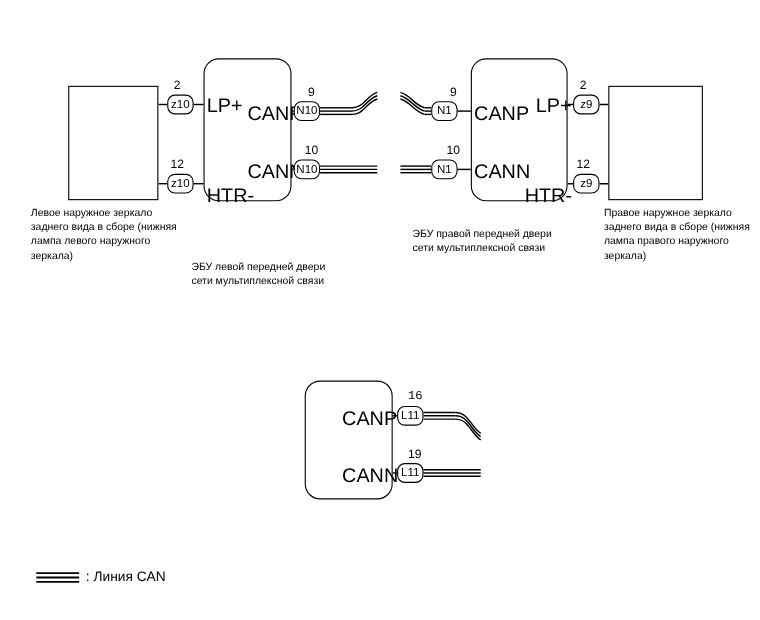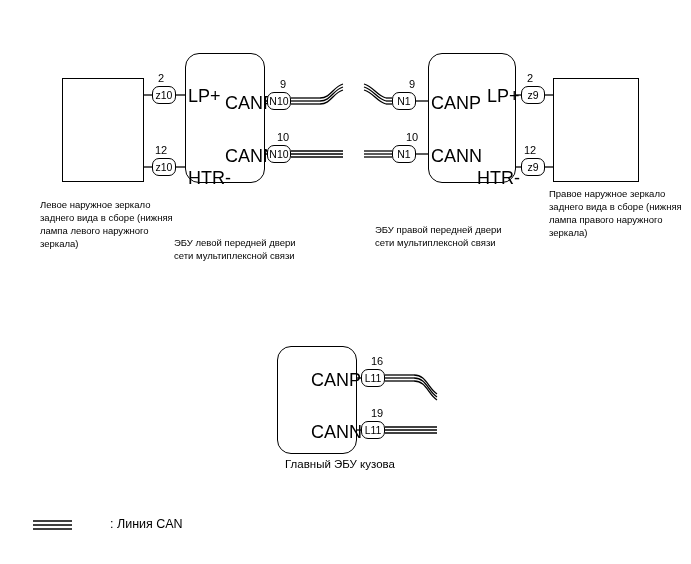--- a/index.html
+++ b/index.html
@@ -63,21 +63,20 @@
     white-space: pre-line;
   }
   .caption.center {
     text-align: center;
   }
   .legend-text {
     position: absolute;
     font-size: 12.5px;
     line-height: 1;
     white-space: nowrap;
-    margin-left: 32px;
   }
   svg.wires {
     position: absolute;
     left: 0;
     top: 0;
     width: 691px;
     height: 564px;
     pointer-events: none;
   }
   svg.wires line, svg.wires path {
@@ -154,21 +153,21 @@
   </svg>
 
   <div class="box" style="left:62px; top:78px; width:82px; height:104px;"></div>
 
   <div class="pinnum" style="left:158px; top:73px;">2</div>
   <div class="conn" style="left:152px; top:86px; width:24px; height:18px;">z10</div>
 
   <div class="pinnum" style="left:155px; top:145px;">12</div>
   <div class="conn" style="left:152px; top:158px; width:24px; height:18px;">z10</div>
 
-  <div class="caption" style="left:40px; top:187px; width:160px;margin-top:11px;">Левое наружное зеркало
+  <div class="caption" style="left:28px; top:187px; width:160px;">Левое наружное зеркало
 заднего вида в сборе (нижняя
 лампа левого наружного
 зеркала)</div>
 
   <div class="ecu" style="left:185px; top:53px; width:80px; height:130px;"></div>
 
   <div class="termlabel" style="left:188px; top:87px;">LP+</div>
   <div class="termlabel" style="left:188px; top:169px;">HTR-</div>
 
   <div class="termlabel" style="left:225px; top:94px;">CANP</div>
@@ -190,44 +189,43 @@
   <div class="conn" style="left:392px; top:145px; width:24px; height:18px;">N1</div>
 
   <div class="ecu" style="left:428px; top:53px; width:88px; height:130px;"></div>
 
   <div class="termlabel" style="left:431px; top:94px;">CANP</div>
   <div class="termlabel" style="left:431px; top:147px;">CANN</div>
 
   <div class="termlabel" style="left:487px; top:87px;">LP+</div>
   <div class="termlabel" style="left:477px; top:169px;">HTR-</div>
 
-  <div class="caption" style="left:375px; top:223px; width:150px;">ЭБУ правой передней двери
+  <div class="caption" style="left:375px; top:206px; width:150px;">ЭБУ правой передней двери
 сети мультиплексной связи</div>
 
   <div class="pinnum" style="left:527px; top:73px;">2</div>
   <div class="conn" style="left:521px; top:86px; width:24px; height:18px;">z9</div>
 
   <div class="pinnum" style="left:524px; top:145px;">12</div>
   <div class="conn" style="left:521px; top:158px; width:24px; height:18px;">z9</div>
 
   <div class="box" style="left:553px; top:78px; width:86px; height:104px;"></div>
 
   <div class="caption" style="left:549px; top:187px; width:160px;">Правое наружное зеркало
 заднего вида в сборе (нижняя
 лампа правого наружного
 зеркала)</div>
 
   <div class="ecu" style="left:277px; top:346px; width:80px; height:108px;"></div>
 
   <div class="termlabel" style="left:311px; top:371px;">CANP</div>
   <div class="termlabel" style="left:311px; top:423px;">CANN</div>
 
-  <div class="pinnum" style="left:371px; top:356px;">16</div>
+  <div class="pinnum" style="left:371px; top:356px;font-family:Liberation Mono, monospace;">16</div>
   <div class="conn" style="left:361px; top:369px; width:24px; height:18px;">L11</div>
 
   <div class="pinnum" style="left:371px; top:408px;">19</div>
   <div class="conn" style="left:361px; top:421px; width:24px; height:18px;">L11</div>
 
-  <div class="caption center" style="left:240px; top:458px; width:200px; font-size:11.5px;">Главный ЭБУ кузова</div>
 
   <div class="legend-text" style="left:78px; top:518px;">: Линия CAN</div>
 
 </div>
 
 </body></html>

